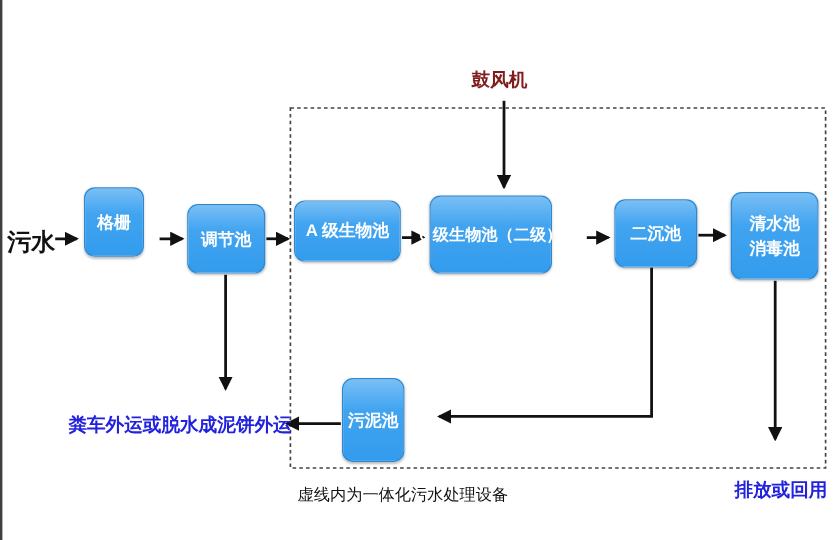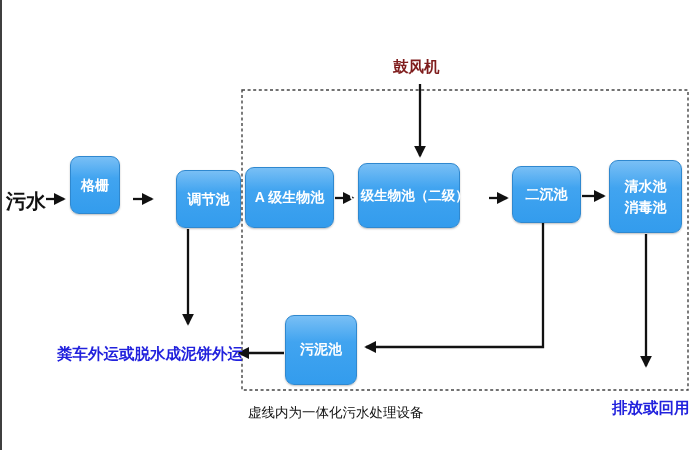--- a/index.html
+++ b/index.html
@@ -10,26 +10,26 @@
   }
   .arrow-layer{position:absolute;left:0;top:0;width:700px;height:450px;pointer-events:none;}
   .box{
     position:absolute;display:flex;flex-direction:column;align-items:center;justify-content:center;
     text-align:center;color:#ffffff;font-weight:bold;font-size:14px;line-height:1.45;
     background:linear-gradient(180deg,#79bff5 0%,#41a4f0 38%,#339ced 100%);
     border:1px solid #2f88cf;border-radius:9px;box-shadow:0 1px 2px rgba(0,0,0,0.25);
     box-sizing:border-box;white-space:nowrap;
   }
   .box-grid      {left:68px;  top:156px; width:50px;  height:58px;}
-  .box-regulating{left:154px; top:170px; width:65px;  height:58px;margin-left:20px;}
-  .box-abio      {left:243px; top:167px; width:89px;  height:61px;}
+  .box-regulating{left:154px; top:170px; width:65px;  height:58px;}
+  .box-abio      {left:243px; top:167px; width:89px;  height:51px;}
   .box-obio      {left:356px; top:163px; width:102px; height:65px; font-size:13.5px;}
   .box-sed       {left:510px; top:166px; width:69px;  height:57px;}
   .box-clear     {left:607px; top:160px; width:73px;  height:73px;}
-  .box-sludge    {left:283px; top:315px; width:72px;  height:70px;font-family:Liberation Mono, monospace;}
+  .box-sludge    {left:283px; top:315px; width:52px;  height:70px;}
   .lbl{position:absolute;white-space:nowrap;}
   .lbl-source   {left:4px;  top:188px; font-size:20px; font-weight:bold; color:#111111;}
   .lbl-blower   {left:391px;top:57px;  font-size:15.5px;font-weight:bold; color:#7f1d1d;}
   .lbl-sludgeout{left:55px; top:344px; font-size:15.5px;font-weight:bold; color:#2222DD;}
   .lbl-caption  {left:246px;top:404px; font-size:13.5px;color:#111111;}
   .lbl-discharge{left:610px;top:398px; font-size:15.5px;font-weight:bold; color:#2222DD;}
 </style>
 </head>
 <body>
 

